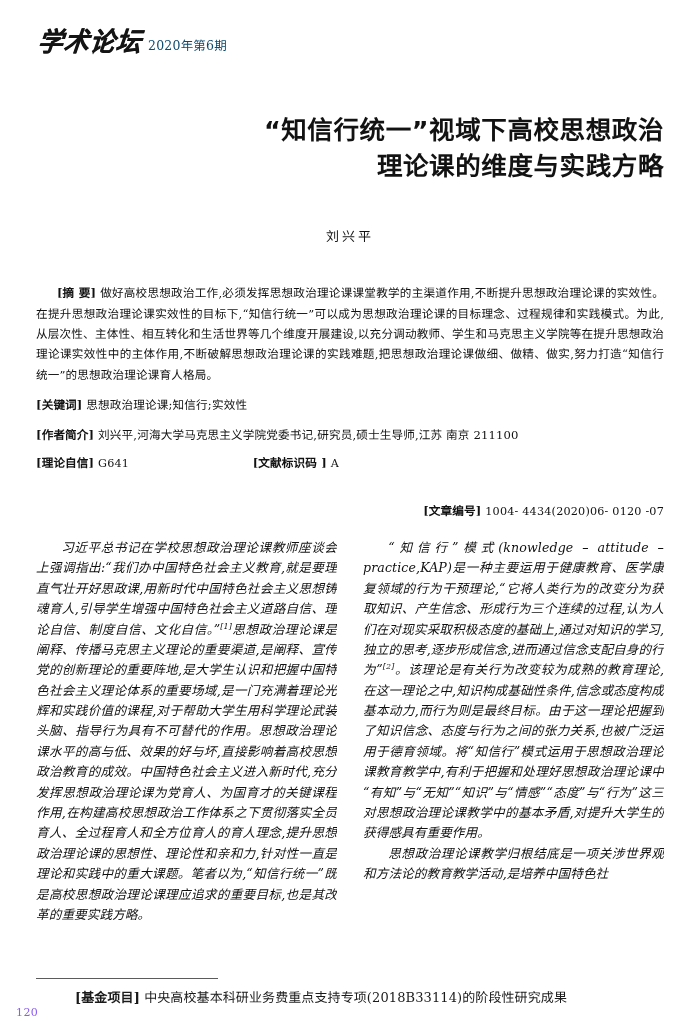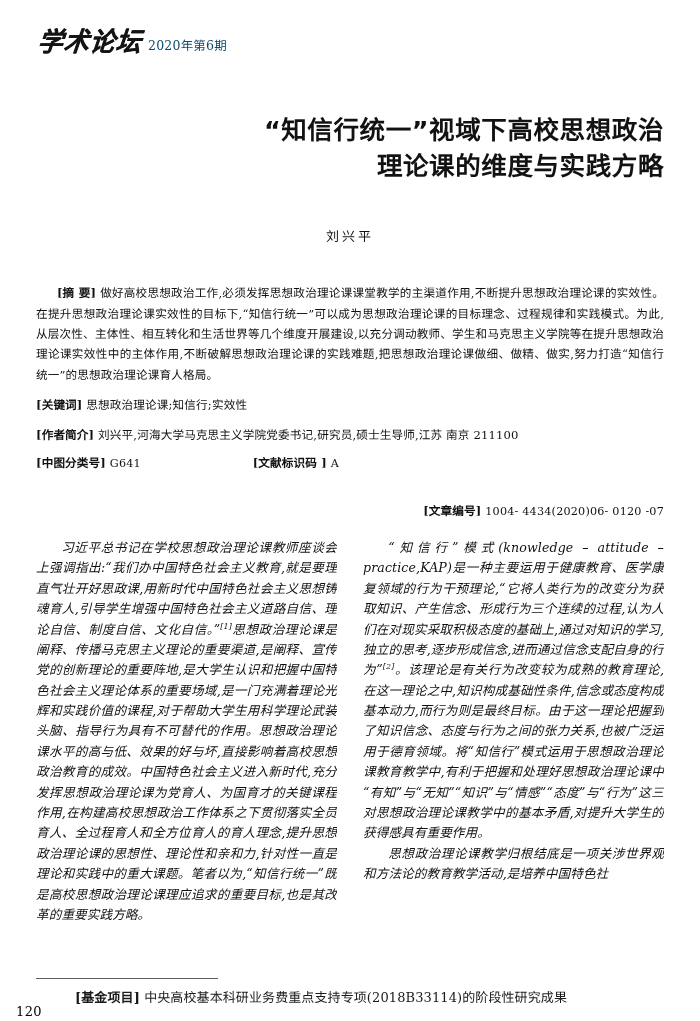--- a/index.html
+++ b/index.html
@@ -170,22 +170,22 @@
     line-height: 1.5;
     text-indent: 3em;
     letter-spacing: 0.1px;
     color: #1a1a1a;
   }
   .footer-note .lbl { font-weight: 700; }
   .page-number {
     position: absolute;
     left: -20px;
     bottom: -12px;
-    font-size: 13px;
-    color: #000000;
+    font-size: 11px;
+    color: #8b5cf6;
     letter-spacing: 0.4px;
   }
 </style>
 </head>
 <body>
 
 <div class="page">
 
   <div class="masthead">
     <div class="masthead-logo">学术论坛</div>
@@ -202,21 +202,21 @@
 
   <div class="meta-block">
 
     <div class="abstract"><span class="lbl">[摘  要]</span> <span>做好高校思想政治工作,必须发挥思想政治理论课课堂教学的主渠道作用,不断提升思想政治理论课的实效性。在提升思想政治理论课实效性的目标下,“知信行统一”可以成为思想政治理论课的目标理念、过程规律和实践模式。为此,从层次性、主体性、相互转化和生活世界等几个维度开展建设,以充分调动教师、学生和马克思主义学院等在提升思想政治理论课实效性中的主体作用,不断破解思想政治理论课的实践难题,把思想政治理论课做细、做精、做实,努力打造“知信行统一”的思想政治理论课育人格局。</span></div>
 
     <div class="meta-line"><span class="lbl">[关键词]</span> <span>思想政治理论课;知信行;实效性</span></div>
 
     <div class="meta-line"><span class="lbl">[作者简介]</span> <span>刘兴平,河海大学马克思主义学院党委书记,研究员,硕士生导师,江苏  南京  211100</span></div>
 
     <div class="meta-line codes">
-      <span class="seg seg-1"><span class="lbl">[中图分类号]</span> <span class="val">G641</span></span>
+      <span class="seg seg-1"><span class="lbl">[理论自信]</span> <span class="val">G641</span></span>
       <span class="seg seg-2"><span class="lbl">[文献标识码 ]</span> <span class="val">A</span></span>
       <span class="seg seg-3"><span class="lbl">[文章编号]</span> <span class="val">1004- 4434(2020)06- 0120 -07</span></span>
     </div>
 
   </div>
 
   <div class="body-columns">
 
     <div class="col">
       <p><span>习近平总书记在学校思想政治理论课教师座谈会上强调指出:“我们办中国特色社会主义教育,就是要理直气壮开好思政课,用新时代中国特色社会主义思想铸魂育人,引导学生增强中国特色社会主义道路自信、理论自信、制度自信、文化自信。”</span><sup class="ref">[1]</sup><span>思想政治理论课是阐释、传播马克思主义理论的重要渠道,是阐释、宣传党的创新理论的重要阵地,是大学生认识和把握中国特色社会主义理论体系的重要场域,是一门充满着理论光辉和实践价值的课程,对于帮助大学生用科学理论武装头脑、指导行为具有不可替代的作用。思想政治理论课水平的高与低、效果的好与坏,直接影响着高校思想政治教育的成效。中国特色社会主义进入新时代,充分发挥思想政治理论课为党育人、为国育才的关键课程作用,在构建高校思想政治工作体系之下贯彻落实全员育人、全过程育人和全方位育人的育人理念,提升思想政治理论课的思想性、理论性和亲和力,针对性一直是理论和实践中的重大课题。笔者以为,“知信行统一”既是高校思想政治理论课理应追求的重要目标,也是其改革的重要实践方略。</span></p>

